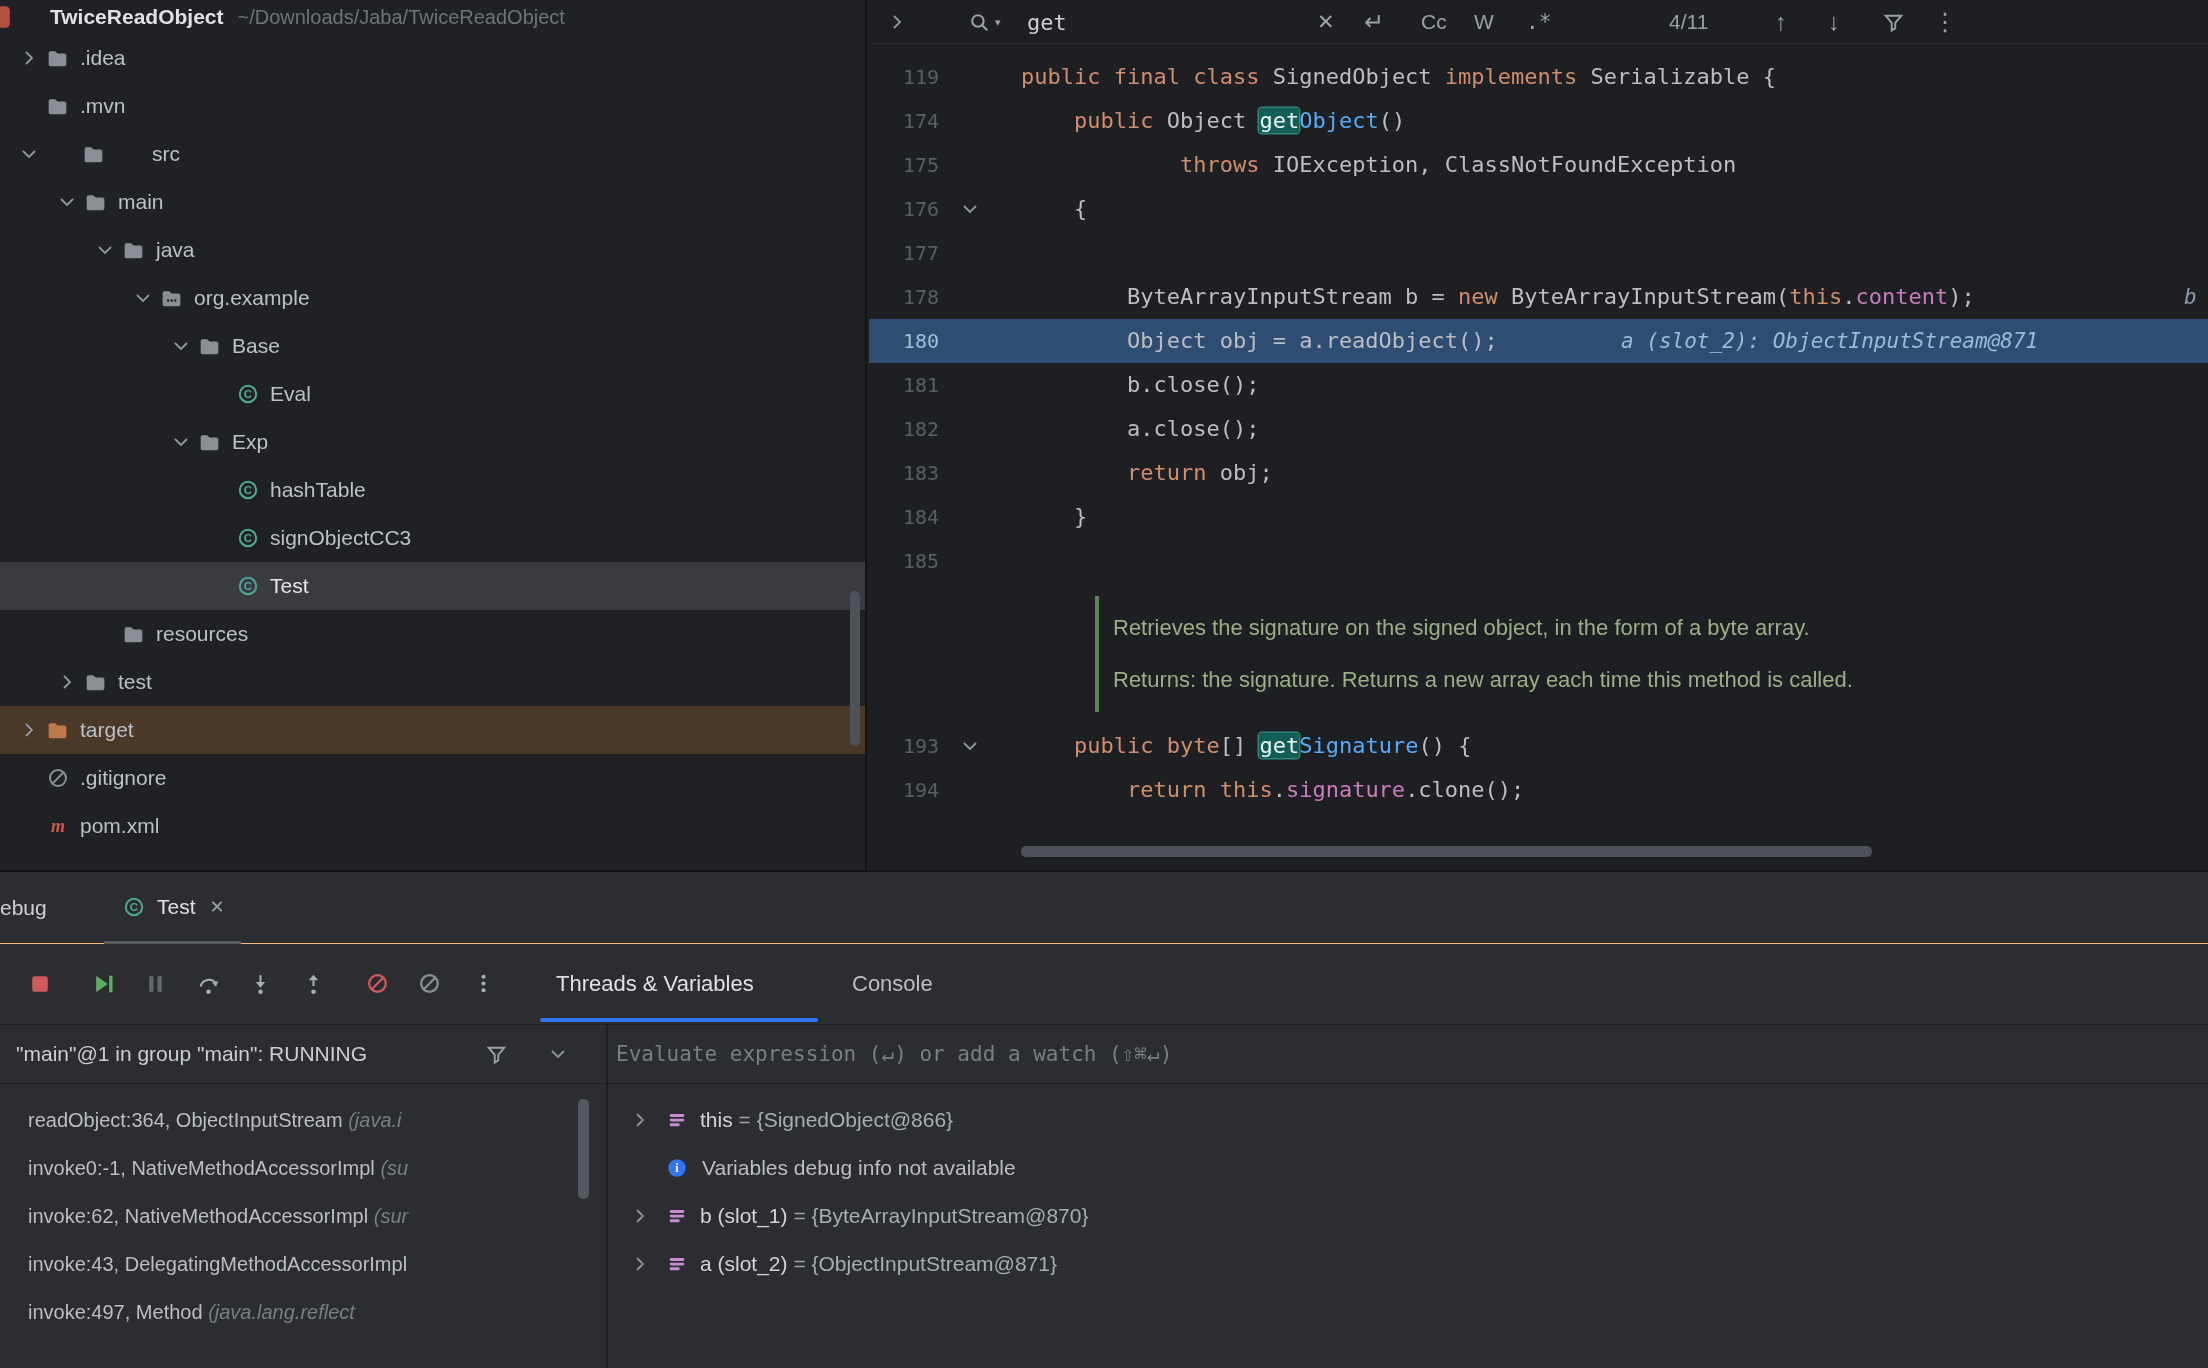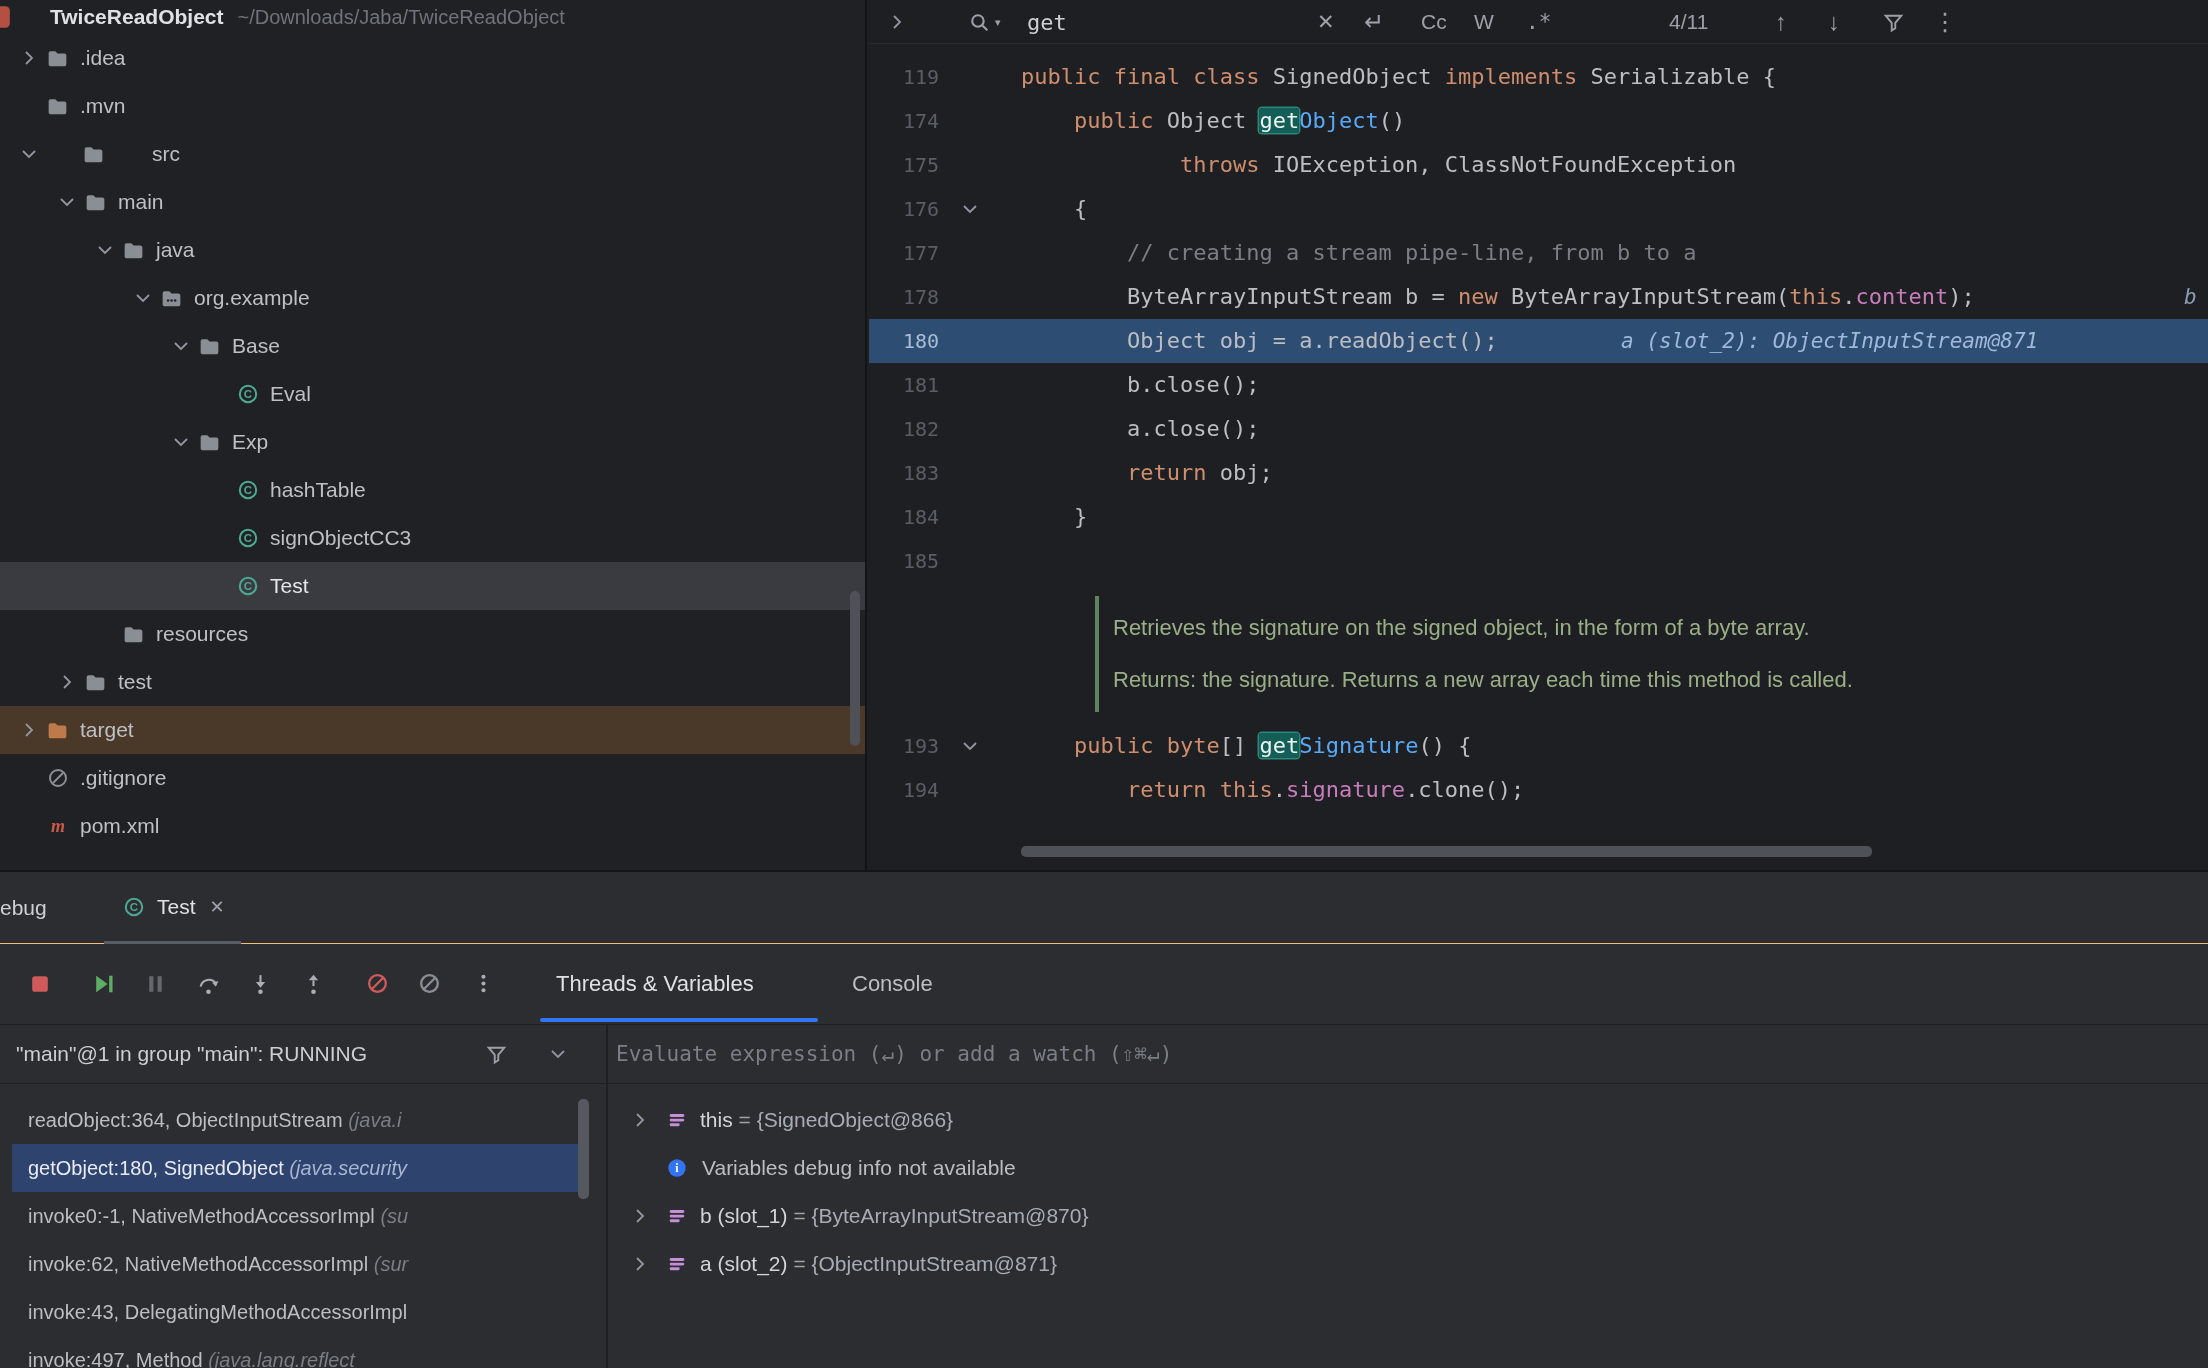--- a/index.html
+++ b/index.html
@@ -346,21 +346,20 @@
         <span class="fold">
           <svg width="20" height="20" viewBox="0 0 20 20">
             <polyline points="4,7 10,13 16,7" fill="none" stroke="#9296a1" stroke-width="1.8"></polyline>
           </svg>
         </span>
         <span class="ctext" style="padding-left: 4ch;"><span class="tk-plain">{</span></span>
       </div>
       <div class="code-line mono">
         <span class="lnum">177</span>
         <span class="fold"></span>
-        <span class="ctext" style="padding-left: 8ch;"><span class="tk-comment">// creating a stream pipe-line, from b to a</span></span>
       </div>
       <div class="code-line mono">
         <span class="lnum">178</span>
         <span class="fold"></span>
         <span class="ctext" style="padding-left: 8ch;"><span class="tk-plain">ByteArrayInputStream b = </span><span class="tk-kw">new </span><span class="tk-plain">ByteArrayInputStream(</span><span class="tk-kw">this</span><span class="tk-plain">.</span><span class="tk-field">content</span><span class="tk-plain">);</span></span>
         <span class="hint mono" style="left: 1315px;">b</span>
       </div>
       <div class="code-line mono exec">
         <span class="lnum">180</span>
         <span class="fold"></span>
@@ -479,21 +478,20 @@
       </span>
     <span class="sess-item" style="left:548px">
         <svg width="20" height="20" viewBox="0 0 20 20">
           <polyline points="4,7 10,13 16,7" fill="none" stroke="#9296a1" stroke-width="1.8"></polyline>
         </svg>
       </span>
     <span class="sess-item mono" id="evaluate-field" style="left:616px">Evaluate expression (↵) or add a watch (⇧⌘↵)</span>
   </div>
   <div id="dbg-frames">
       <div class="frame-row"><span class="fmethod">readObject:364, ObjectInputStream </span><span class="fpkg">(java.i</span></div>
-      <div class="frame-row sel"><span class="fmethod">getObject:180, SignedObject </span><span class="fpkg">(java.security</span></div>
       <div class="frame-row"><span class="fmethod">invoke0:-1, NativeMethodAccessorImpl </span><span class="fpkg">(su</span></div>
       <div class="frame-row"><span class="fmethod">invoke:62, NativeMethodAccessorImpl </span><span class="fpkg">(sur</span></div>
       <div class="frame-row"><span class="fmethod">invoke:43, DelegatingMethodAccessorImpl </span><span class="fpkg"></span></div>
       <div class="frame-row"><span class="fmethod">invoke:497, Method </span><span class="fpkg">(java.lang.reflect</span></div>
     </div>
   <div id="frames-scrollbar"></div>
   <div id="col-divider"></div>
   <div id="dbg-vars">
       <div class="var-row">
         <span class="vchev">

